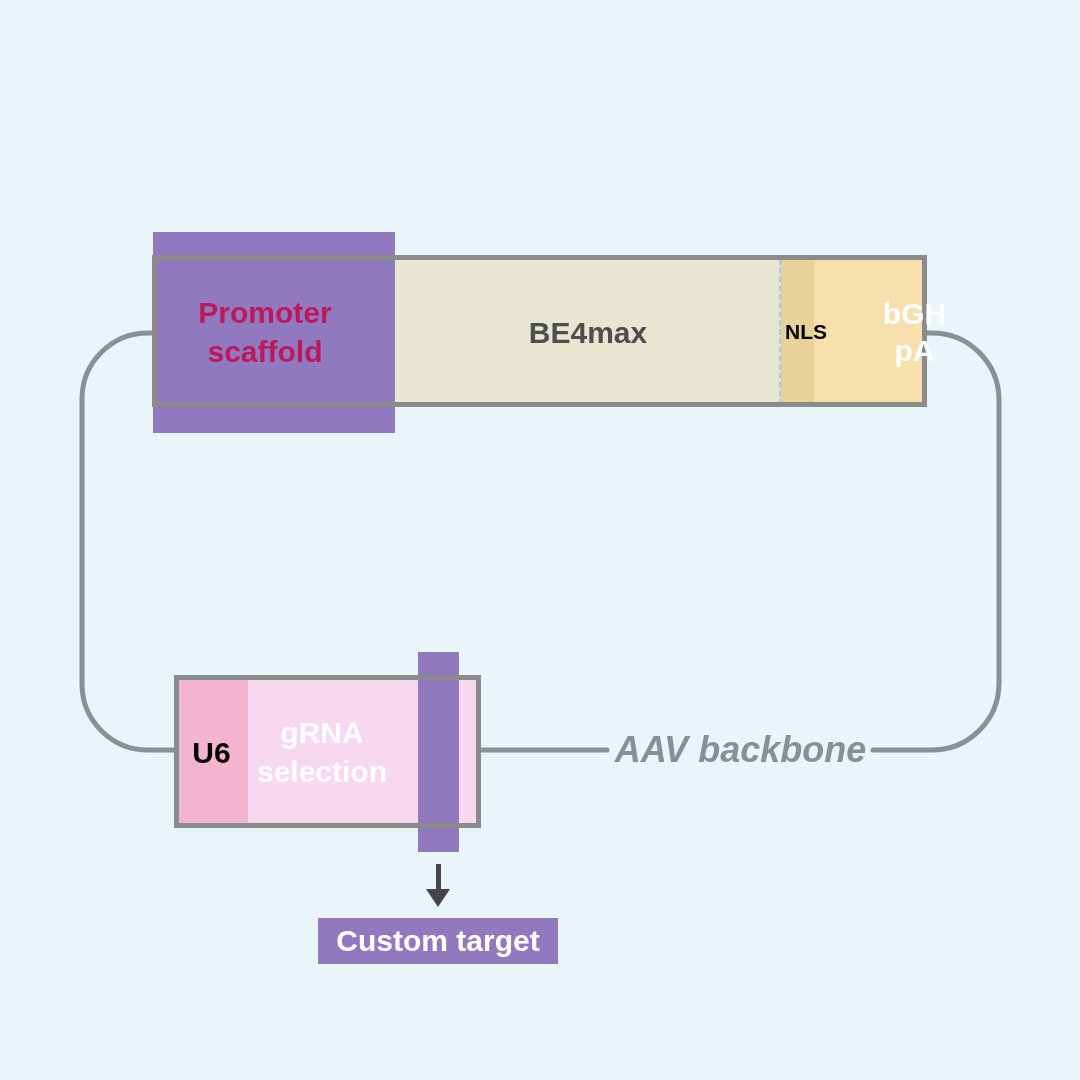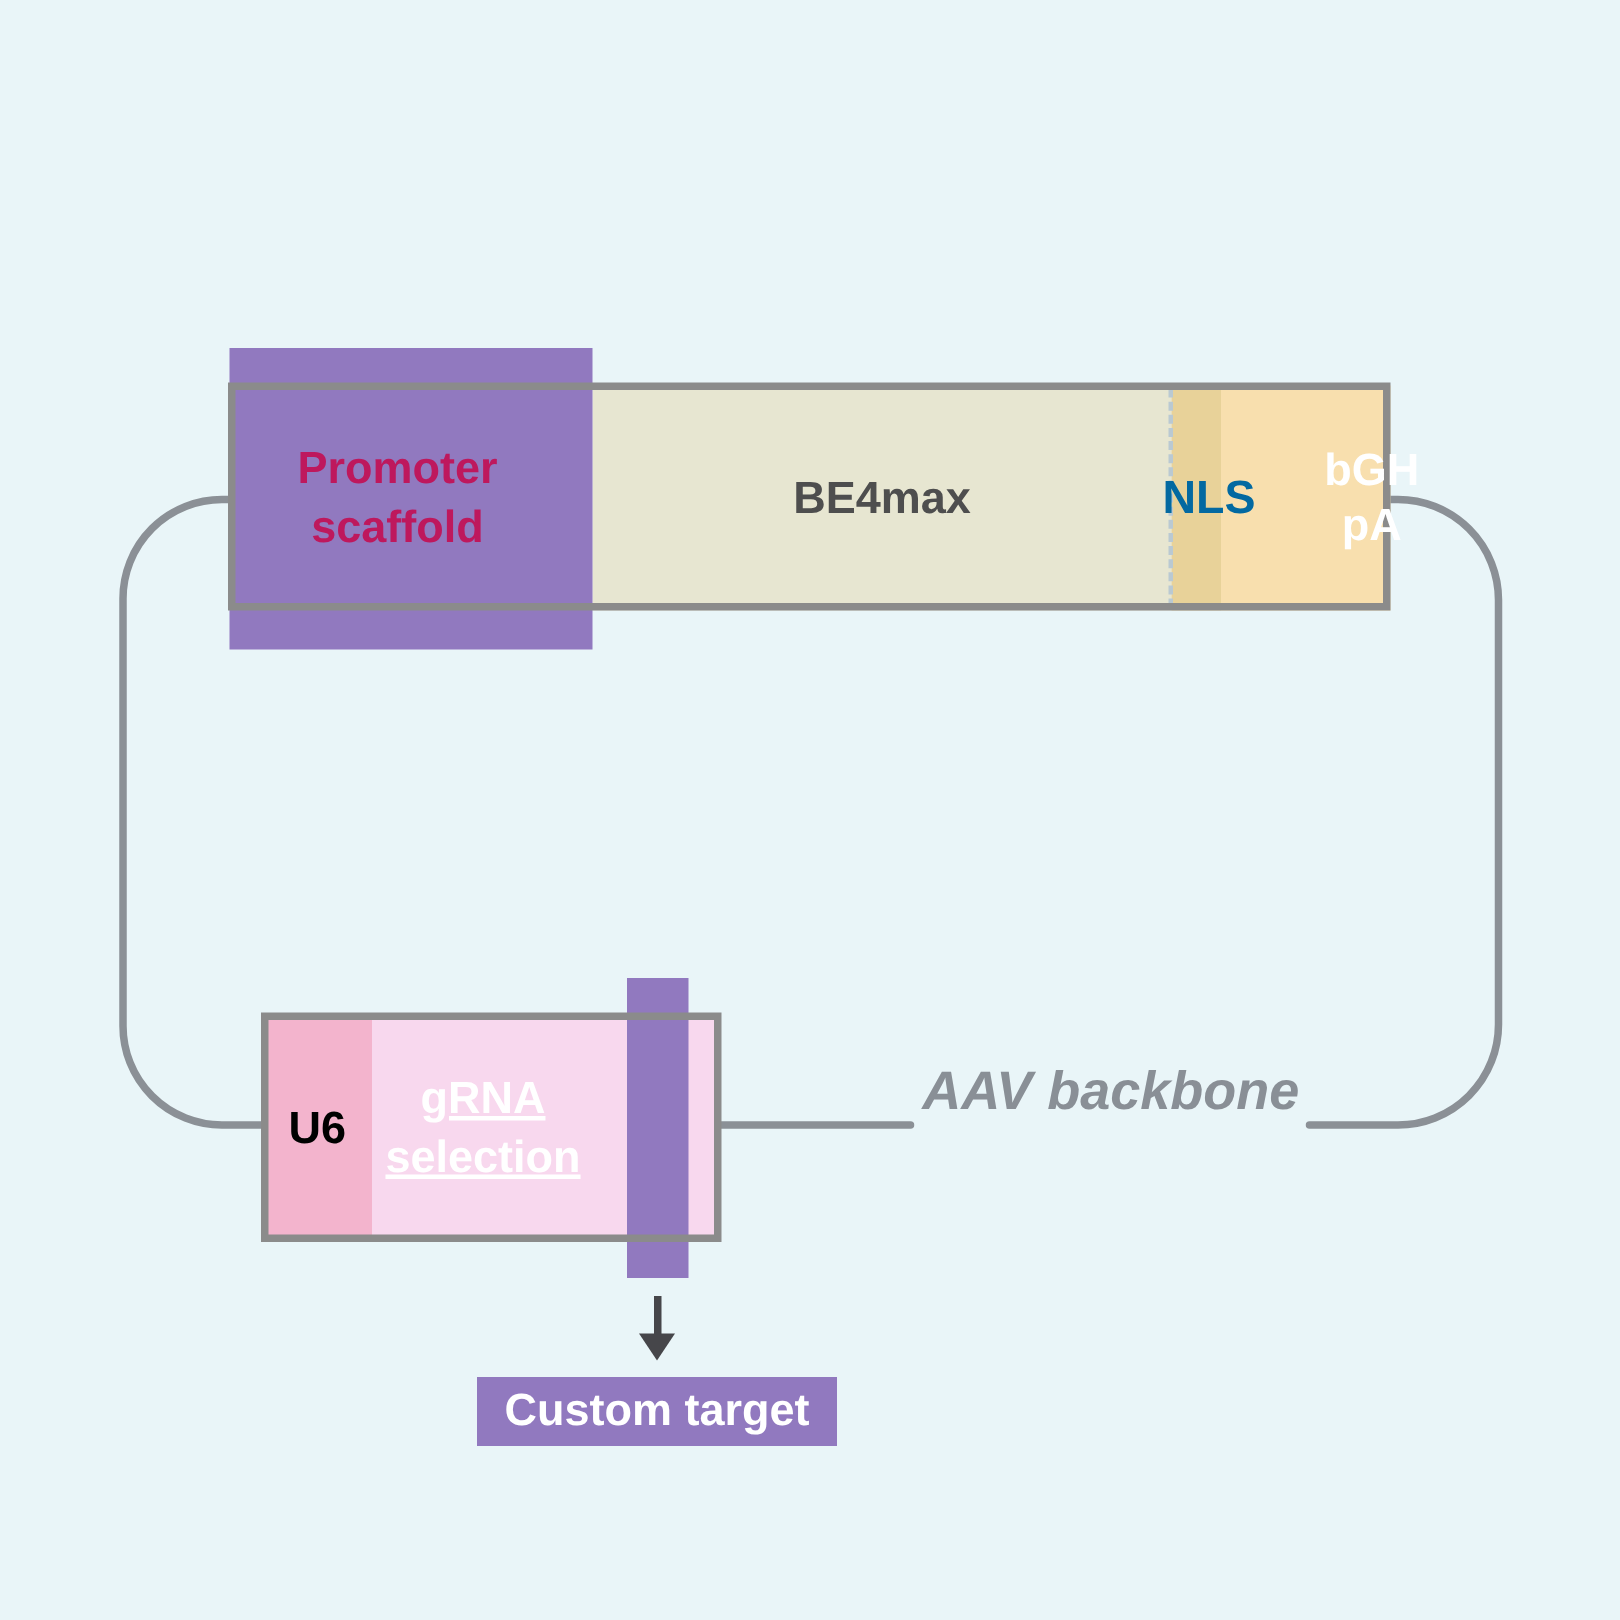--- a/index.html
+++ b/index.html
@@ -20,43 +20,43 @@
   .promoter-box{left:153px;top:232px;width:242px;height:201px;background:#9179bf;z-index:2;}
   .be4max-seg{left:395px;top:257px;width:386px;height:150px;background:#e7e6d1;z-index:1;}
   .nls-seg{left:781px;top:257px;width:33px;height:150px;background:#e8d299;z-index:1;}
   .bgh-seg{left:814px;top:257px;width:113px;height:150px;background:#f8dfae;z-index:1;}
   .dashed-divider{left:779px;top:259px;width:0;height:146px;border-left:3px dashed #bac9d2;z-index:3;}
   .top-border{left:152px;top:255px;width:775px;height:152px;border:5px solid #8b8b8b;background:transparent;z-index:4;}
 
   .lbl{z-index:5;font-weight:bold;line-height:1.3;}
   .promoter-label{left:153px;top:257px;width:224px;height:150px;color:#be185d;font-size:30px;}
   .be4max-label{left:395px;top:257px;width:386px;height:150px;color:#4e4e4e;font-size:30px;gap:27px;}
-  .nls-label{left:766px;top:257px;width:80px;height:150px;color:#0369a1;font-size:31px;align-items:center;}
+  .nls-label{left:766px;top:257px;width:80px;height:150px;color:#000000;font-size:21px;align-items:center;}
   .bgh-label{left:814px;top:257px;width:113px;height:150px;color:#ffffff;font-size:30px;line-height:1.25;margin-left:44px;}
 
   
   .u6-seg{left:175px;top:677px;width:73px;height:150px;background:#f3b4cd;z-index:1;}
   .grna-seg{left:248px;top:677px;width:232px;height:150px;background:#f8d8ee;z-index:1;}
   .insert-bar{left:418px;top:652px;width:41px;height:200px;background:#9179bf;z-index:2;}
   .bottom-border{left:174px;top:675px;width:307px;height:153px;border:5px solid #8b8b8b;background:transparent;z-index:4;}
   .u6-label{left:175px;top:677px;width:73px;height:150px;color:#000000;font-size:30px;}
-  .grna-label{left:248px;top:677px;width:148px;height:150px;color:#ffffff;font-size:30px;text-decoration:underline;}
+  .grna-label{left:248px;top:677px;width:148px;height:150px;color:#ffffff;font-size:30px;}
 
   
   .arrow-shaft{left:436px;top:864px;width:5px;height:27px;background:#46464a;z-index:2;}
   .arrow-head{left:426px;top:889px;width:0;height:0;
     border-left:12px solid transparent;border-right:12px solid transparent;
     border-top:18px solid #46464a;z-index:2;}
 
   
   .custom-target-box{left:318px;top:918px;width:240px;height:46px;background:#9179bf;z-index:2;
     color:#ffffff;font-size:30px;font-weight:bold;}
 
   
-  .backbone-label{left:608px;top:700px;width:265px;height:54px;
+  .backbone-label{left:608px;top:723px;width:265px;height:54px;
     color:#898f96;font-size:36px;font-weight:bold;font-style:italic;z-index:2;}
 </style>
 </head>
 <body>
 
 <svg id="backbone-svg" width="1080" height="1080" viewBox="0 0 1080 1080">
   <g fill="none" stroke="#8b9096" stroke-width="5" stroke-linecap="round">
     <path d="M 155 333 L 148 333 A 66 66 0 0 0 82 399 L 82 684 A 66 66 0 0 0 148 750 L 176 750"></path>
     <path d="M 925 333 L 932 333 A 67 67 0 0 1 999 400 L 999 683 A 67 67 0 0 1 932 750 L 873 750"></path>
     <path d="M 481 750 L 607 750"></path>

